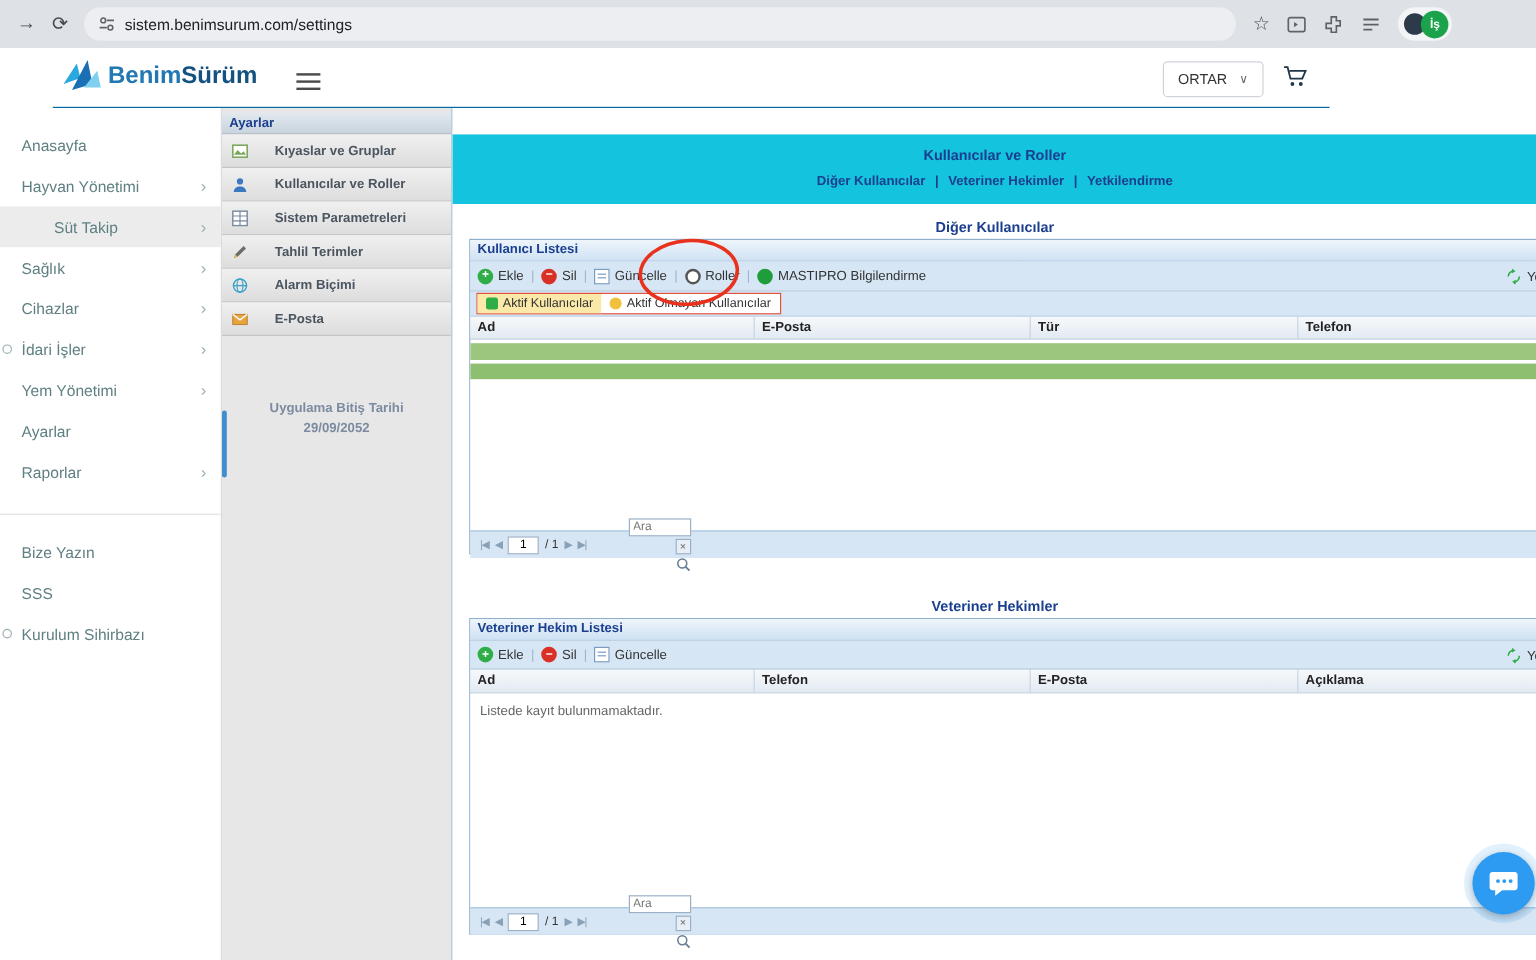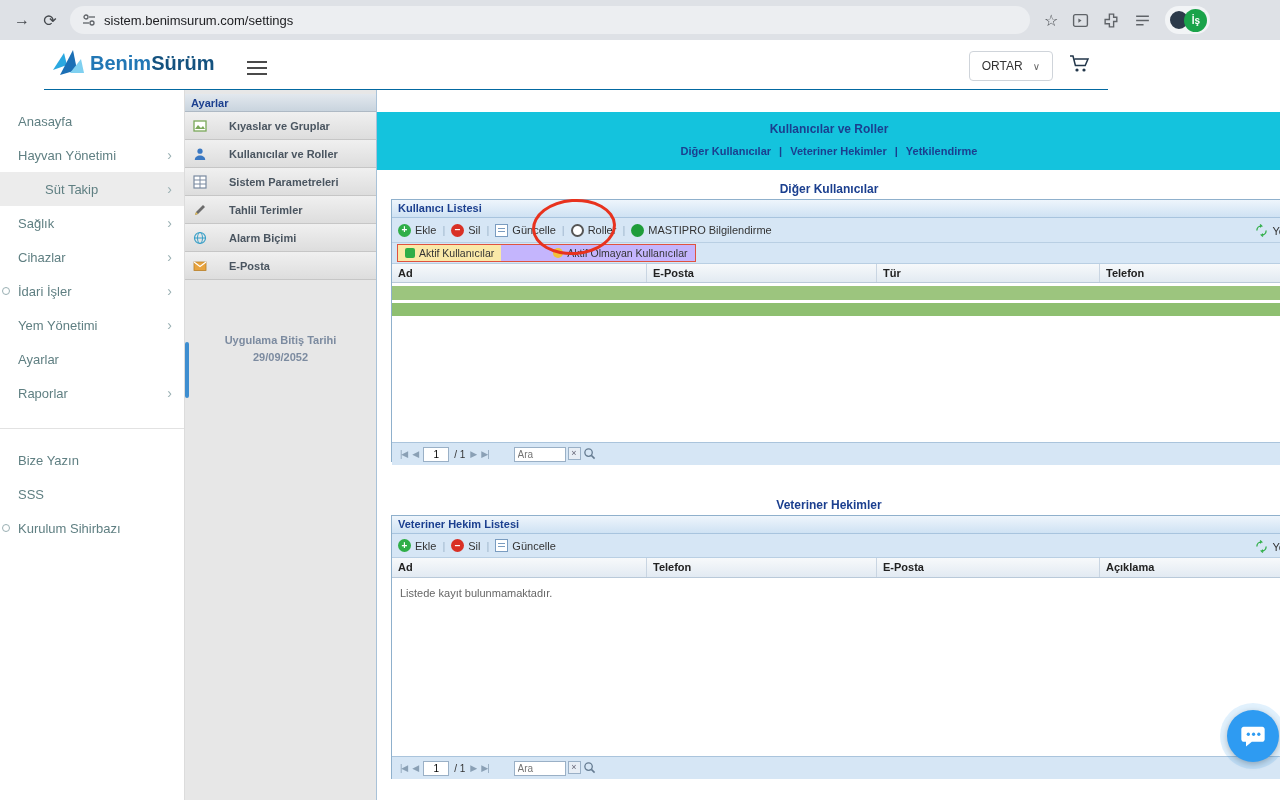--- a/index.html
+++ b/index.html
@@ -65,45 +65,45 @@
   .ic { width:13px; height:13px; border-radius:50%; color:#fff; font-size:10px; font-weight:bold; display:inline-flex; align-items:center; justify-content:center; line-height:1; }
   .ic-green { background:#2fae47; }
   .ic-red { background:#d93025; }
   .ic-dark { background:#fff; border:2px solid #555; }
   .ic-solidgreen { background:#1f9d3a; }
   .ic-update { width:13px; height:13px; border:1px solid #7a9cc0; background:#fff; display:inline-block; position:relative; }
   .ic-update::before { content:""; position:absolute; left:2px; top:3px; width:7px; height:1px; background:#7a9cc0; box-shadow:0 3px 0 #7a9cc0; }
   .tb-right { position:absolute; right:8px; top:0; height:25px; display:flex; align-items:center; }
 
   .filter-strip { height:21px; display:flex; align-items:center; margin:0; border-bottom:1px solid #b9cfe3; background:#d6e6f5; padding-left:5px; }
-  .filter-box { display:flex; align-items:center; border:1px solid #e0523e; background:#c4b5fd; height:18px;gap:45px; }
+  .filter-box { display:flex; align-items:center; border:1px solid #e0523e; background:#ffffff; height:18px; }
   .ftab { display:inline-flex; align-items:center; gap:4px; font-size:10.5px; color:#333; padding:0 7px; height:16px; cursor:pointer; }
   .ftab-active { background:#fae9a8; }
   .ftab-ic { width:10px; height:10px; border-radius:2px; }
   .ftab-ic.green { background:#2fae47; }
   .ftab-ic.yellow { background:#f0c23c; border-radius:50%; }
 
   .thead { display:flex; height:19px; background:linear-gradient(#f7f9fb,#e2eaf2); border-bottom:1px solid #b9c9d9; }
   .th { font-size:11px; font-weight:bold; color:#222; padding:3px 0 0 6px; border-right:1px solid #c9d5e2; overflow:hidden; white-space:nowrap; }
   .th:last-child { border-right:none; }
-  .w1 { width:255px; } .w2 { width:230px; } .w3 { width:223px; } .w4 { flex:1; }
+  .w1 { width:237px; } .w2 { width:230px; } .w3 { width:223px; } .w4 { flex:1; }
 
   .tbody-users { height:156px; background:#fff; }
   .row-green { margin-top:3px; }
   .rg1 { height:14px; background:#9cc57e; }
   .rg2 { height:13px; background:#8ebf70; }
 
   .tbody-vets { height:178px; background:#fff; }
   .empty-text { padding:9px 0 0 8px; font-size:11px; color:#666; }
 
   .pager { height:23px; background:#d6e6f5; border-top:1px solid #aac4dc; display:flex; align-items:center; padding:0 8px; gap:5px; font-size:10px; color:#52606e; }
   .pg-ic { color:#8aa0b5; font-size:9px; cursor:pointer; letter-spacing:-1px; }
   .pg-input { width:26px; height:15px; border:1px solid #9ab0c6; font-size:10px; text-align:center; }
   .pg-of { font-size:10px; color:#333; }
-  .pg-search { margin-left:20px; display:flex; align-items:flex-start; gap:2px; }
+  .pg-search { margin-left:30px; display:flex; align-items:flex-end; gap:2px;flex-direction:column; }
   .search-input { width:52px; height:15px; border:1px solid #9ab0c6; font-size:10px; padding:0 3px; color:#555; }
   .clear-btn { width:13px; height:13px; border:1px solid #9ab0c6; background:#e8eef5; color:#667; font-size:9px; line-height:11px; text-align:center; cursor:pointer; }
 
   .red-ellipse { position:absolute; left:532px; top:199px; width:84px; height:56px; border:3px solid #e8321e; border-radius:50%; transform:rotate(-4deg); z-index:40; pointer-events:none; }
 
   .chat-fab { position:absolute; left:1220px; top:703px; width:66px; height:66px; border-radius:50%; background:rgba(46,155,242,0.14); display:flex; align-items:center; justify-content:center; z-index:50; cursor:pointer; }
   .chat-fab-inner { width:52px; height:52px; border-radius:50%; background:#2e9bf2; display:flex; align-items:center; justify-content:center; box-shadow:0 2px 6px rgba(0,0,0,0.25); }
 </style>
 </head>
 <body>

